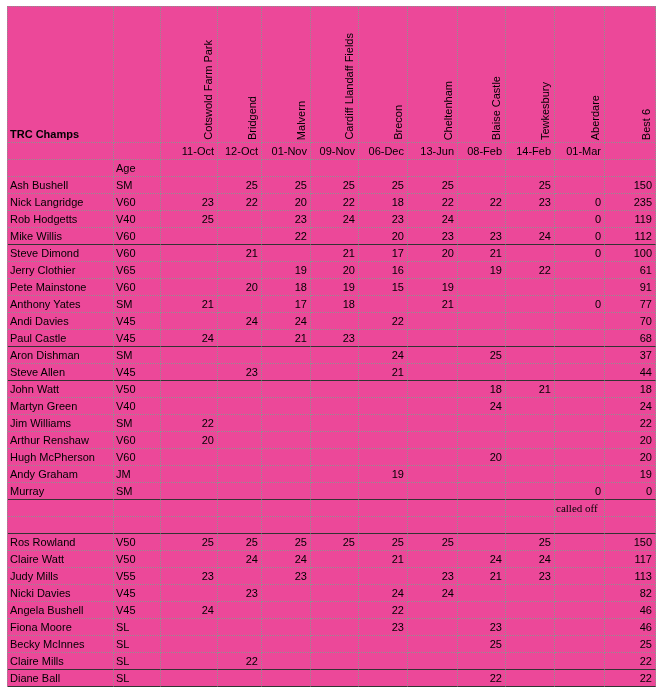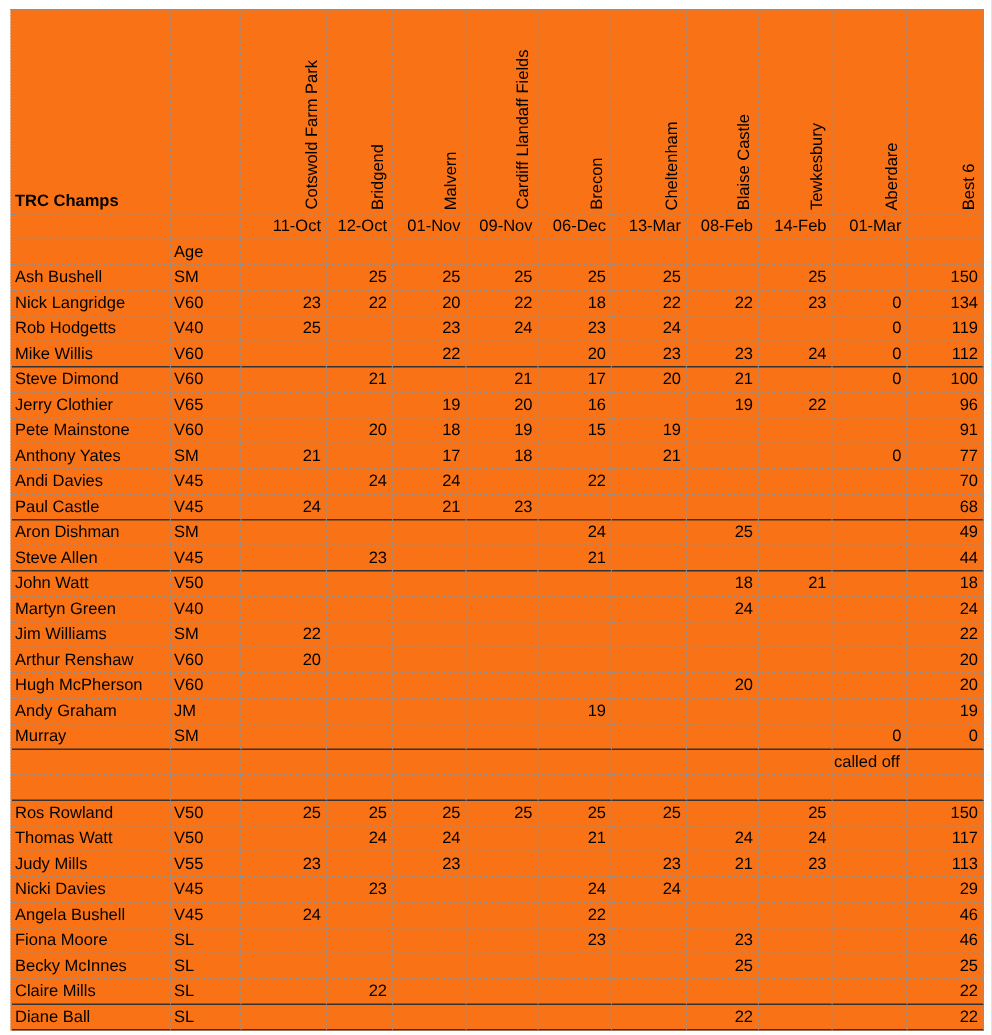--- a/index.html
+++ b/index.html
@@ -8,21 +8,21 @@
     background: #ffffff;
     overflow: hidden;
     font-family: "Liberation Sans", sans-serif;
   }
   .sheet { position: absolute; left: 7px; top: 6px; }
   .grid {
     display: grid;
     grid-auto-rows: 17px;
     border-top: 1px dotted #8f8f8f;
     border-left: 1px dotted #8f8f8f;
-    background: #f97316;
+    background: #ec4899;
   }
   .cell {
     box-sizing: border-box;
     border-right: 1px dotted #8f8f8f;
     border-bottom: 1px dotted #8f8f8f;
     font-size: 11px;
     color: #000;
     line-height: 16px;
     white-space: nowrap;
     overflow: hidden;
@@ -41,21 +41,21 @@
     padding-left: 2px;
   }
   .vtext {
     writing-mode: vertical-rl;
     transform: rotate(180deg);
     font-size: 11px;
     line-height: 14px;
     padding: 2px 1px 1px 2px;
   }
   .num { text-align: right; padding-right: 3px; }
-  .notecell { text-align: left; padding-left: 1px; }
+  .notecell { text-align: left; padding-left: 1px; font-family: Liberation Serif, serif; }
   .pbb { border-bottom: 1px solid #333333; }
 </style>
 </head>
 <body>
 
 <div class="sheet">
   <div id="grid" class="grid" style="grid-template-columns: 106px 47px 57px 44px 49px 48px 49px 50px 48px 49px 50px 51px; grid-template-rows: 136px;">
       <div class="cell hdr title-cell">TRC Champs</div>
       <div class="cell hdr"></div>
       <div class="cell hdr">
@@ -88,21 +88,21 @@
       <div class="cell hdr">
         <span class="vtext">Best 6</span>
       </div>
       <div class="cell"></div>
       <div class="cell"></div>
       <div class="cell num">11-Oct</div>
       <div class="cell num">12-Oct</div>
       <div class="cell num">01-Nov</div>
       <div class="cell num">09-Nov</div>
       <div class="cell num">06-Dec</div>
-      <div class="cell num">13-Mar</div>
+      <div class="cell num">13-Jun</div>
       <div class="cell num">08-Feb</div>
       <div class="cell num">14-Feb</div>
       <div class="cell num">01-Mar</div>
       <div class="cell num"></div>
       <div class="cell"></div>
       <div class="cell">Age</div>
       <div class="cell"></div>
       <div class="cell"></div>
       <div class="cell"></div>
       <div class="cell"></div>
@@ -128,21 +128,21 @@
       <div class="cell">V60</div>
       <div class="cell num">23</div>
       <div class="cell num">22</div>
       <div class="cell num">20</div>
       <div class="cell num">22</div>
       <div class="cell num">18</div>
       <div class="cell num">22</div>
       <div class="cell num">22</div>
       <div class="cell num">23</div>
       <div class="cell num">0</div>
-      <div class="cell num">134</div>
+      <div class="cell num">235</div>
       <div class="cell">Rob Hodgetts</div>
       <div class="cell">V40</div>
       <div class="cell num">25</div>
       <div class="cell num"></div>
       <div class="cell num">23</div>
       <div class="cell num">24</div>
       <div class="cell num">23</div>
       <div class="cell num">24</div>
       <div class="cell num"></div>
       <div class="cell num"></div>
@@ -176,21 +176,21 @@
       <div class="cell">V65</div>
       <div class="cell num"></div>
       <div class="cell num"></div>
       <div class="cell num">19</div>
       <div class="cell num">20</div>
       <div class="cell num">16</div>
       <div class="cell num"></div>
       <div class="cell num">19</div>
       <div class="cell num">22</div>
       <div class="cell num"></div>
-      <div class="cell num">96</div>
+      <div class="cell num">61</div>
       <div class="cell">Pete Mainstone</div>
       <div class="cell">V60</div>
       <div class="cell num"></div>
       <div class="cell num">20</div>
       <div class="cell num">18</div>
       <div class="cell num">19</div>
       <div class="cell num">15</div>
       <div class="cell num">19</div>
       <div class="cell num"></div>
       <div class="cell num"></div>
@@ -236,21 +236,21 @@
       <div class="cell">SM</div>
       <div class="cell num"></div>
       <div class="cell num"></div>
       <div class="cell num"></div>
       <div class="cell num"></div>
       <div class="cell num">24</div>
       <div class="cell num"></div>
       <div class="cell num">25</div>
       <div class="cell num"></div>
       <div class="cell num"></div>
-      <div class="cell num">49</div>
+      <div class="cell num">37</div>
       <div class="cell  pbb">Steve Allen</div>
       <div class="cell  pbb">V45</div>
       <div class="cell num pbb"></div>
       <div class="cell num pbb">23</div>
       <div class="cell num pbb"></div>
       <div class="cell num pbb"></div>
       <div class="cell num pbb">21</div>
       <div class="cell num pbb"></div>
       <div class="cell num pbb"></div>
       <div class="cell num pbb"></div>
@@ -369,21 +369,21 @@
       <div class="cell num">25</div>
       <div class="cell num">25</div>
       <div class="cell num">25</div>
       <div class="cell num">25</div>
       <div class="cell num">25</div>
       <div class="cell num">25</div>
       <div class="cell num"></div>
       <div class="cell num">25</div>
       <div class="cell num"></div>
       <div class="cell num">150</div>
-      <div class="cell">Thomas Watt</div>
+      <div class="cell">Claire Watt</div>
       <div class="cell">V50</div>
       <div class="cell num"></div>
       <div class="cell num">24</div>
       <div class="cell num">24</div>
       <div class="cell num"></div>
       <div class="cell num">21</div>
       <div class="cell num"></div>
       <div class="cell num">24</div>
       <div class="cell num">24</div>
       <div class="cell num"></div>
@@ -404,21 +404,21 @@
       <div class="cell">V45</div>
       <div class="cell num"></div>
       <div class="cell num">23</div>
       <div class="cell num"></div>
       <div class="cell num"></div>
       <div class="cell num">24</div>
       <div class="cell num">24</div>
       <div class="cell num"></div>
       <div class="cell num"></div>
       <div class="cell num"></div>
-      <div class="cell num">29</div>
+      <div class="cell num">82</div>
       <div class="cell">Angela Bushell</div>
       <div class="cell">V45</div>
       <div class="cell num">24</div>
       <div class="cell num"></div>
       <div class="cell num"></div>
       <div class="cell num"></div>
       <div class="cell num">22</div>
       <div class="cell num"></div>
       <div class="cell num"></div>
       <div class="cell num"></div>

